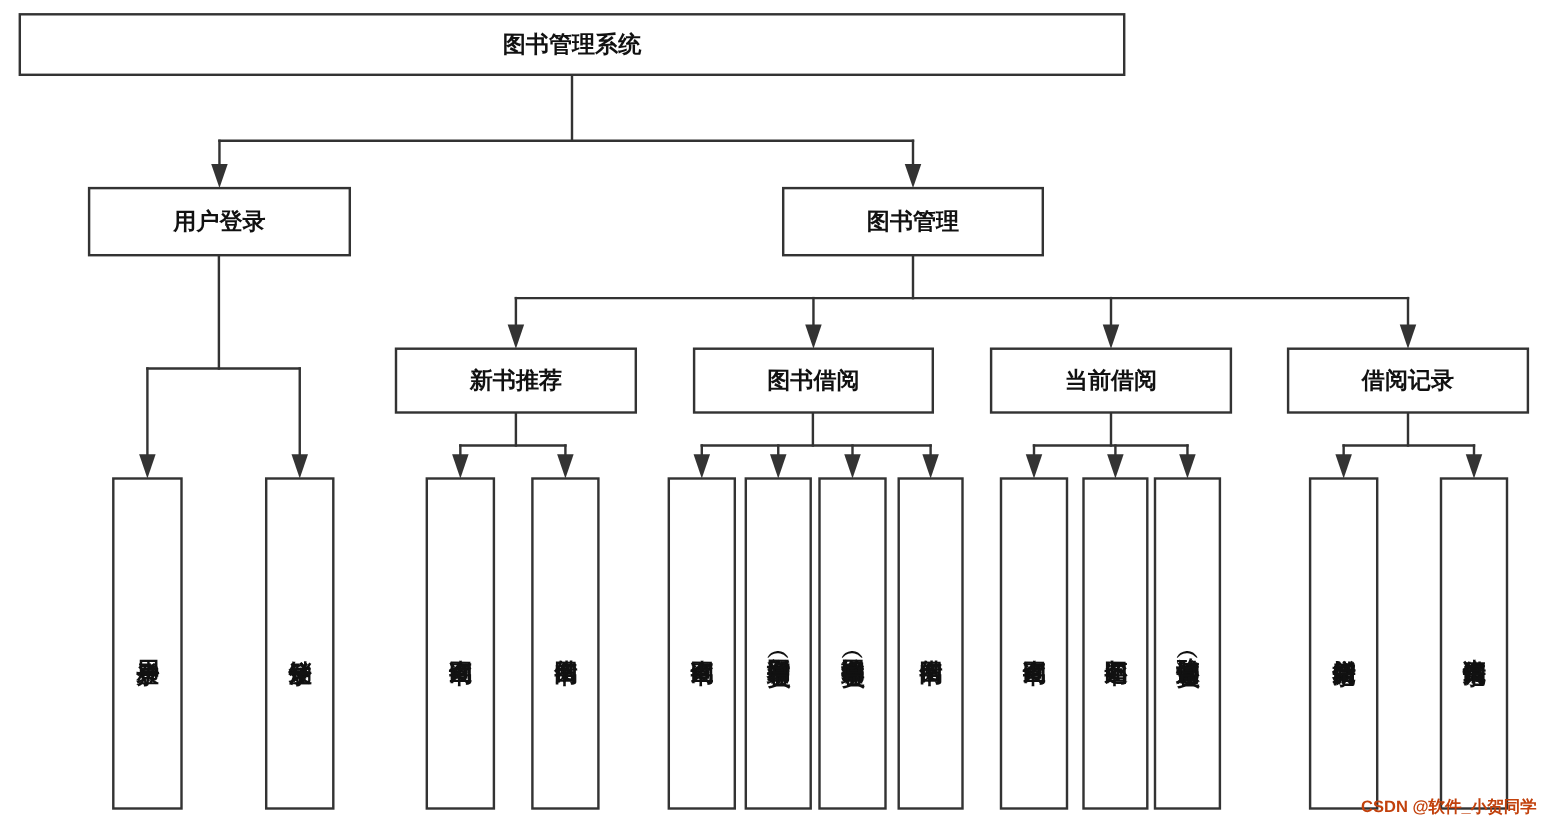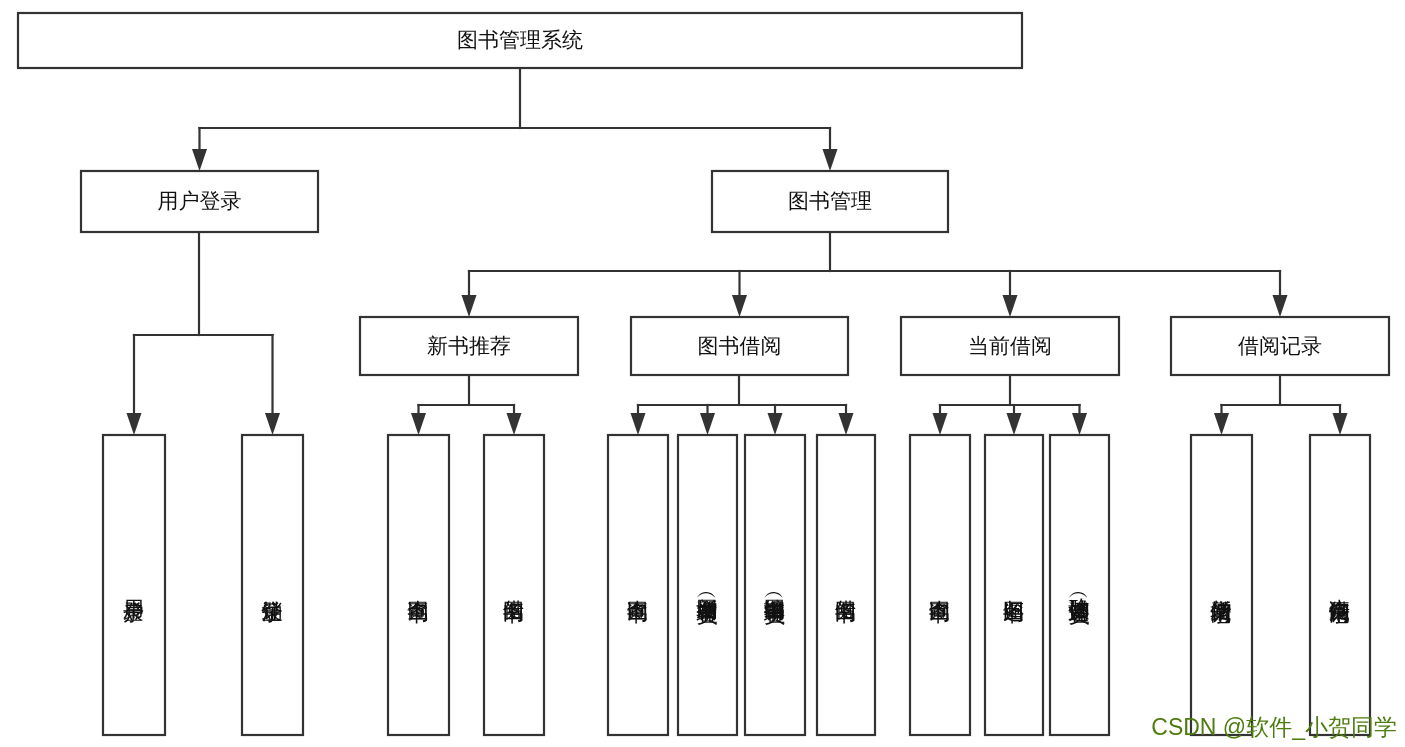--- a/index.html
+++ b/index.html
@@ -12,20 +12,21 @@
     width: 1405px;
     height: 747px;
     font-family: "Liberation Sans", "DejaVu Sans", sans-serif;
     overflow: hidden;
     position: relative;
   }
   #diagram-root {
     position: relative;
     width: 1405px;
     height: 747px;
+    font-weight: bold;
   }
   svg#tree-svg {
     position: absolute;
     left: 0;
     top: 0;
     width: 1405px;
     height: 747px;
     display: block;
   }
   .node-box {
@@ -64,22 +65,22 @@
     justify-content: center;
     white-space: nowrap;
     pointer-events: none;
     user-select: none;
   }
   .watermark {
     position: absolute;
     right: 8px;
     bottom: 4px;
     font-family: "Liberation Sans", "DejaVu Sans", sans-serif;
-    font-size: 23px;
-    color: #4d7c0f;
+    font-size: 15px;
+    color: #c2410c;
     white-space: nowrap;
     user-select: none;
   }
 </style>
 </head>
 <body>
 
 <div id="diagram-root">
   <svg id="tree-svg" viewBox="0 0 1405 747" xmlns="http://www.w3.org/2000/svg">
     <g id="edges-layer">

